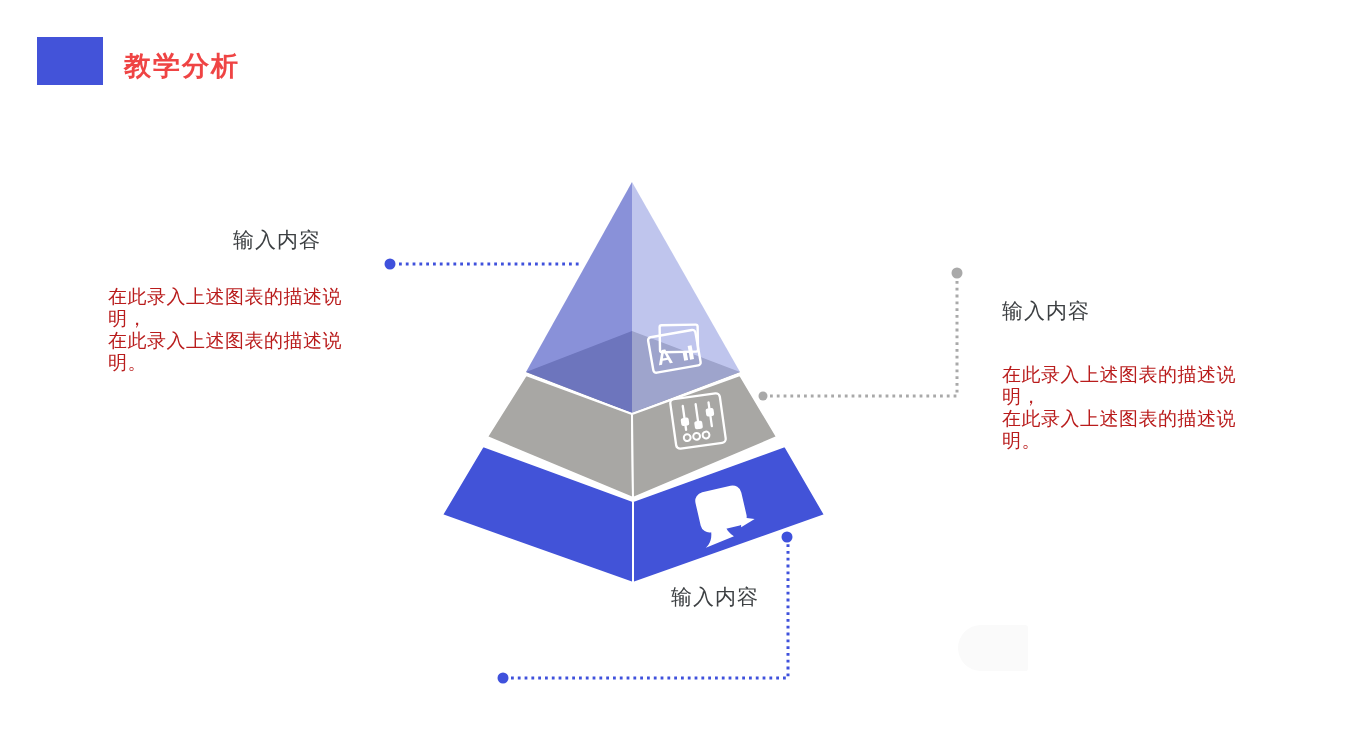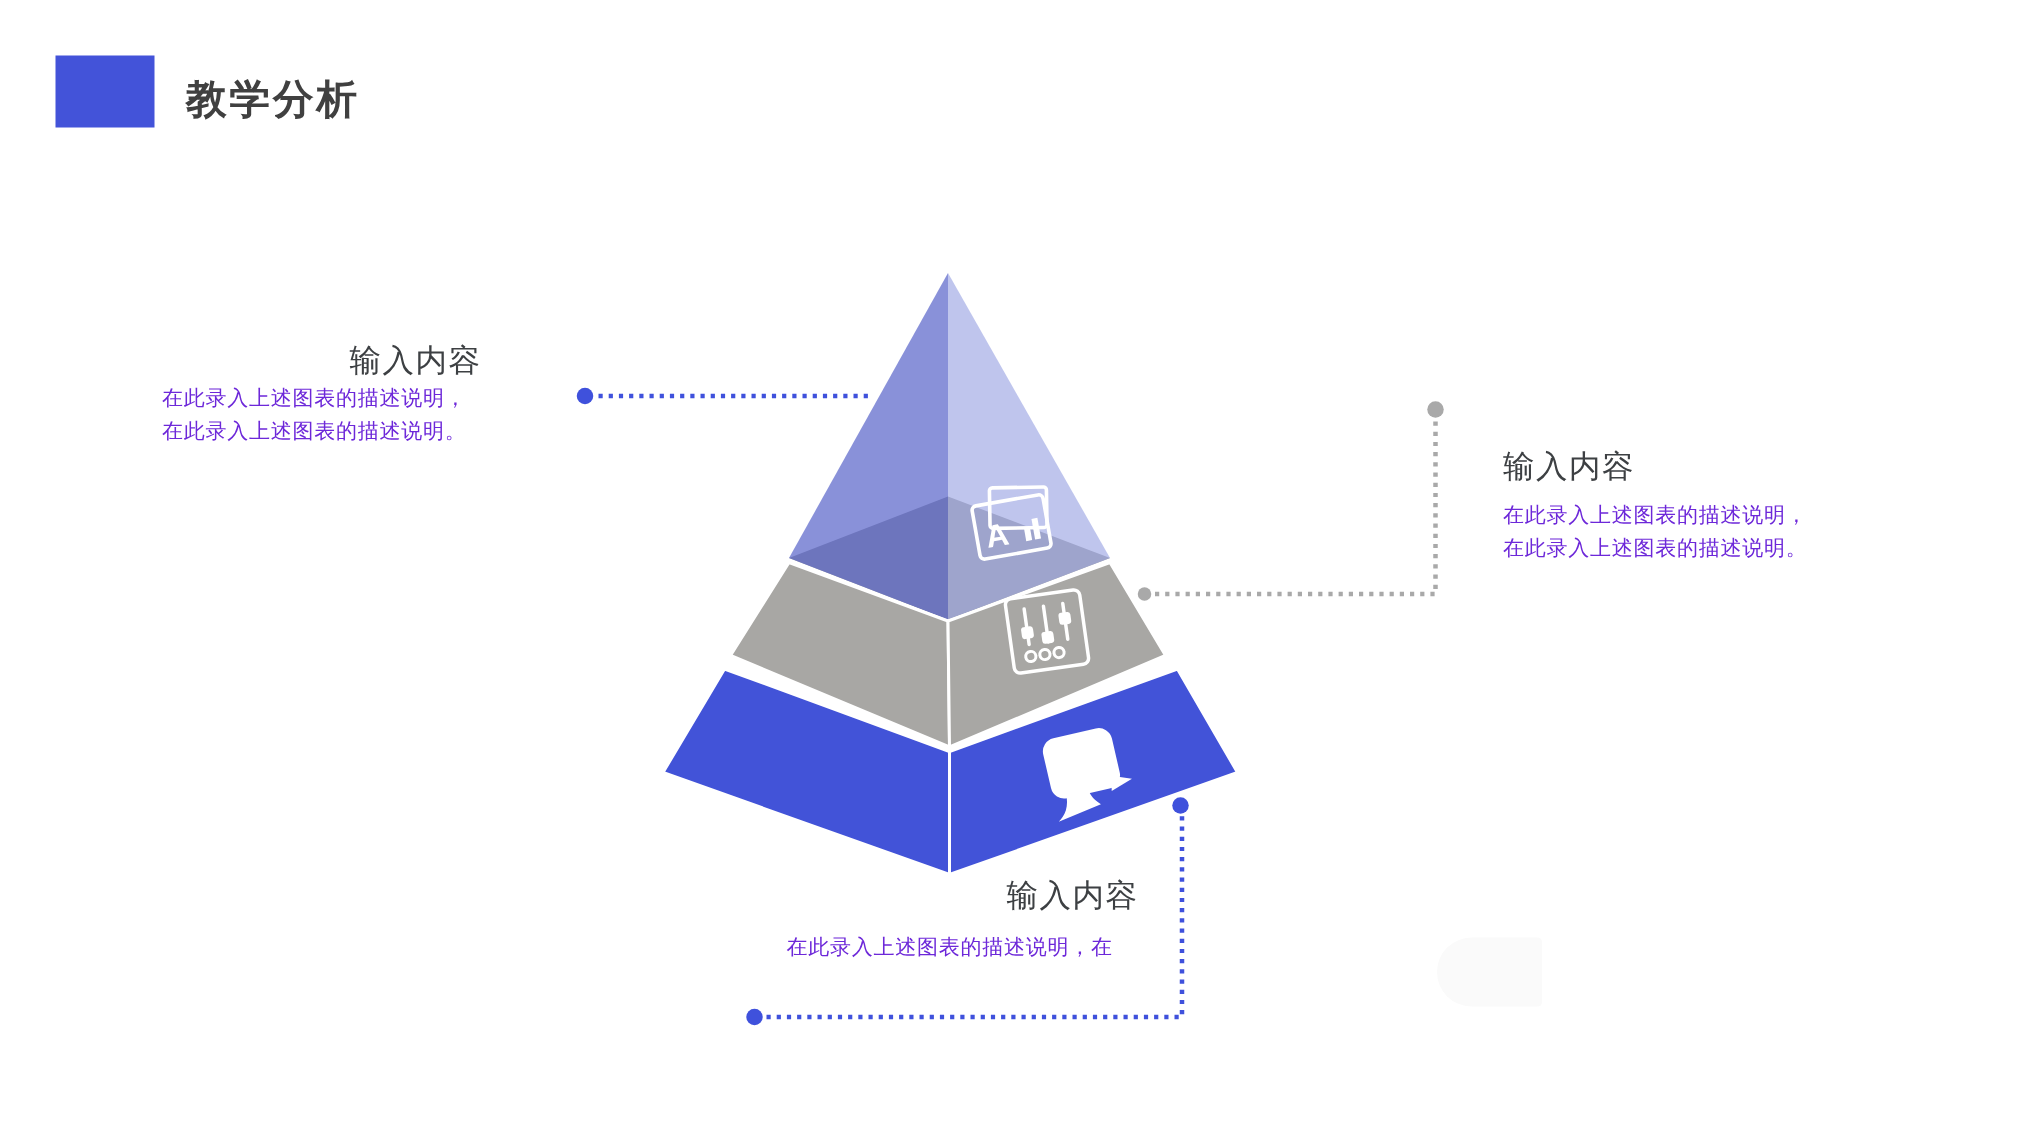--- a/index.html
+++ b/index.html
@@ -25,45 +25,46 @@
     height: 48px;
     background: #4353d9;
   }
   .slide-title {
     position: absolute;
     left: 124px;
     top: 48px;
     font-size: 27px;
     font-weight: 600;
     letter-spacing: 2px;
-    color: #404040;
+    color: #ef4444;
     white-space: nowrap;
   }
   .gfx {
     position: absolute;
     left: 0;
     top: 0;
     width: 1348px;
     height: 750px;
   }
   .callout { position: absolute; }
   .callout-heading {
     position: absolute;
     font-size: 21px;
     color: #3d4043;
     letter-spacing: 1px;
     white-space: nowrap;
     font-family: Liberation Serif, serif;
   }
   .callout-body {
     position: absolute;
-    font-size: 14px;
+    font-size: 19px;
     line-height: 22px;
-    color: #6d28d9;
+    color: #b91c1c;
     letter-spacing: 0.5px;
+    margin-top: 32px;
   }
   .body-left   { text-align: left; }
   .body-center { text-align: center; }
   .watermark {
     position: absolute;
     left: 958px;
     top: 625px;
     width: 70px;
     height: 46px;
     background: #fafafa;
@@ -142,19 +143,18 @@
     <div class="callout-heading" style="left:1002px; top:297px;">输入内容</div>
     <div class="callout-body body-left" style="left:1002px; top:332px; width:250px;">
       <div>在此录入上述图表的描述说明，</div>
       <div>在此录入上述图表的描述说明。</div>
     </div>
   </div>
 
   <div class="callout">
     <div class="callout-heading" style="left:671px; top:583px;">输入内容</div>
     <div class="callout-body body-center" style="left:498px; top:620px; width:270px;">
-      <div>在此录入上述图表的描述说明，在</div>
     </div>
   </div>
 
   <div class="watermark"></div>
 
 </div>
 
 </body></html>

